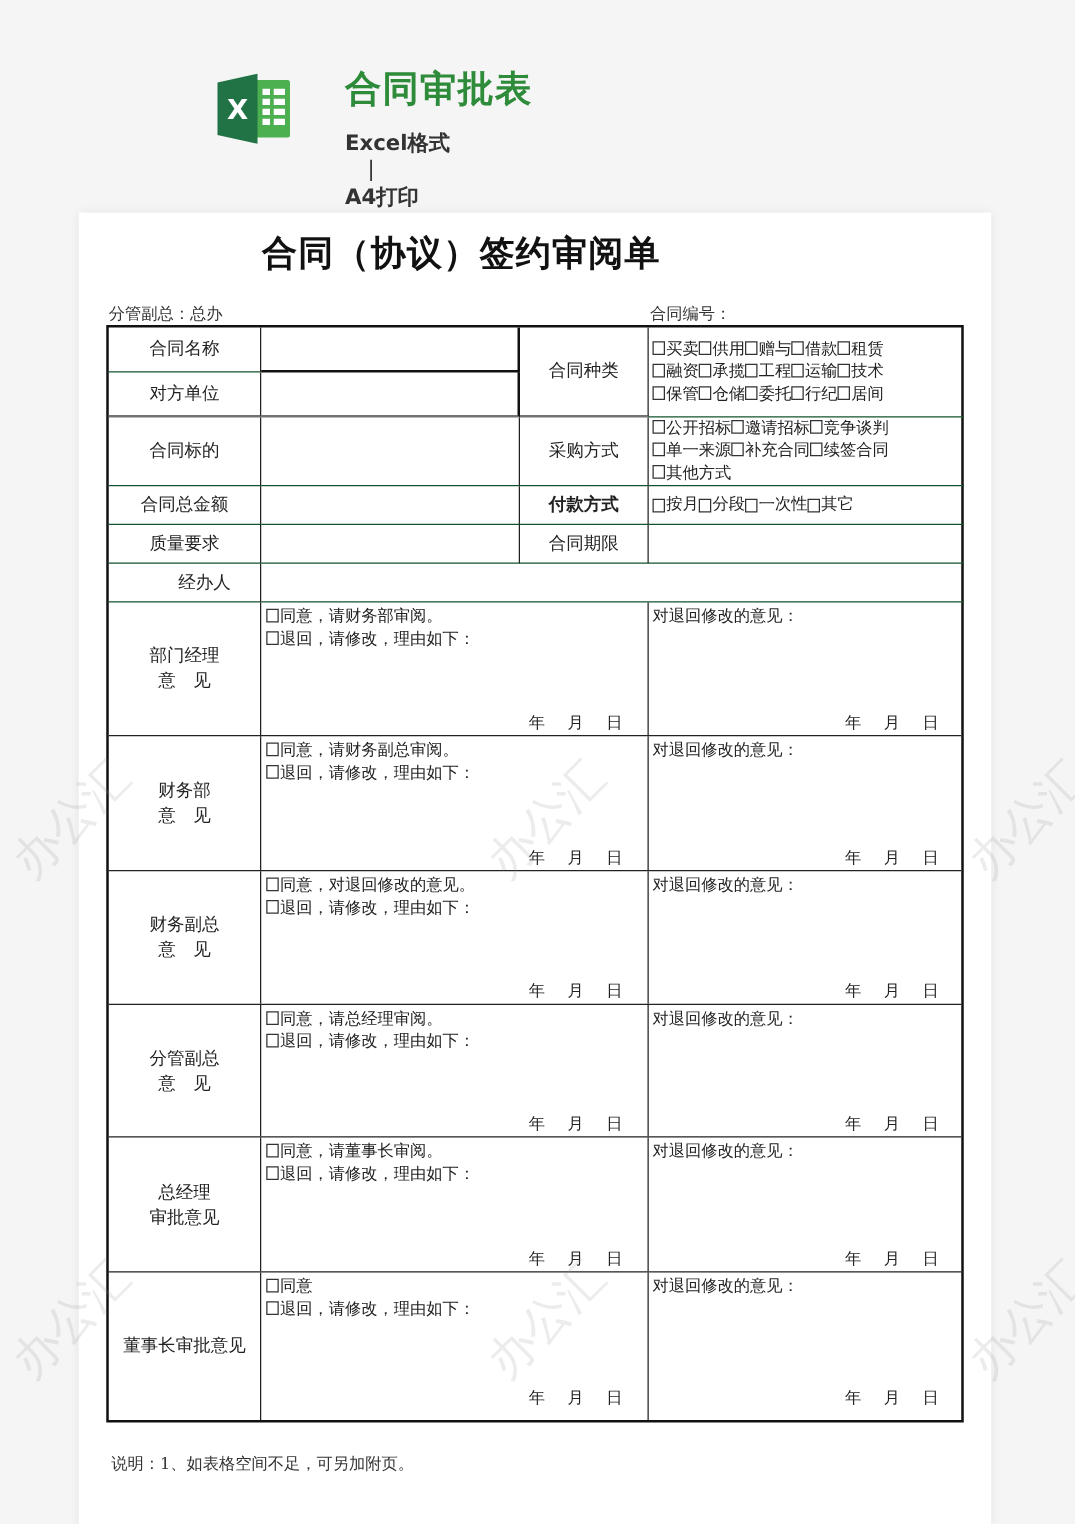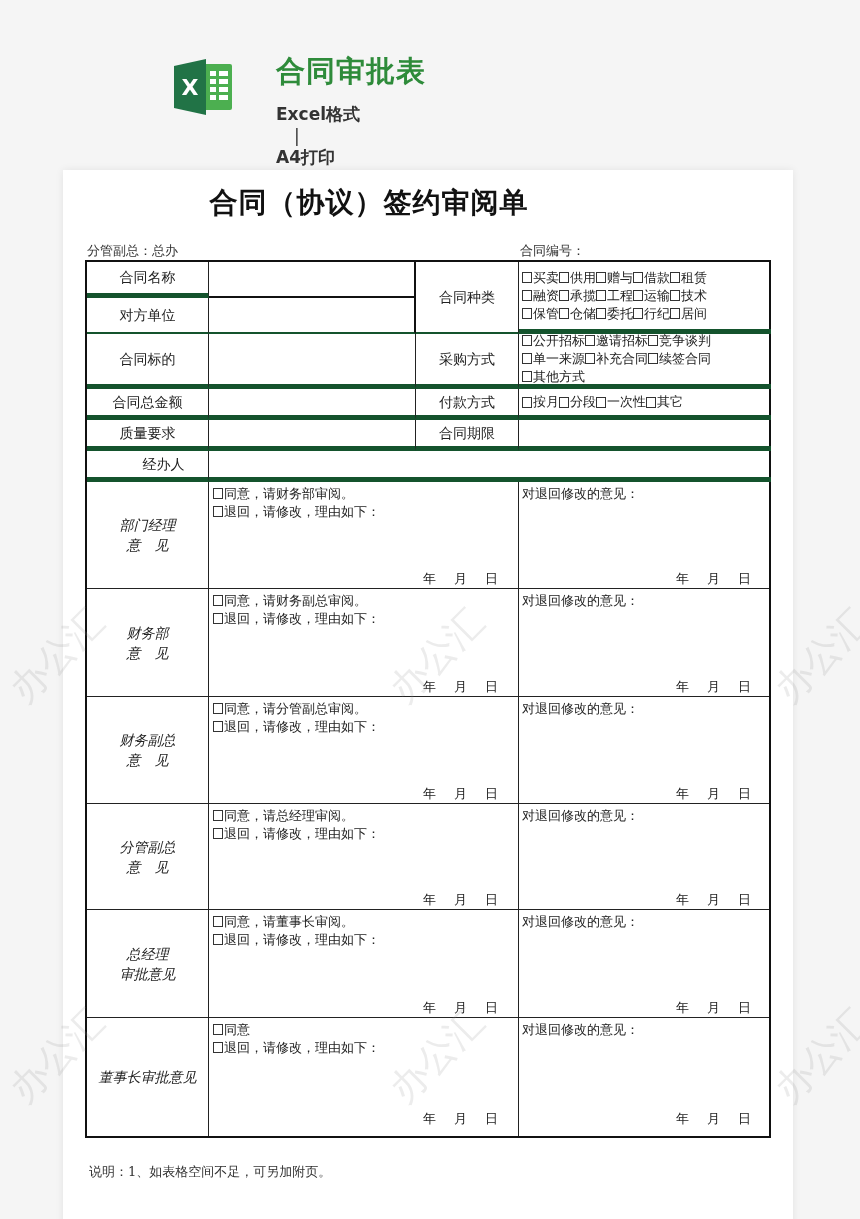--- a/index.html
+++ b/index.html
@@ -48,40 +48,40 @@
     position: absolute; left: 22px; top: 90px; width: 686px;
     border: 2px solid #111;
     font-family: "DejaVu Serif", "Liberation Serif", serif;
     color: #222;
   }
   .grid {
     display: grid;
     grid-template-columns: 122px 207px 103px 252px;
   }
   .cell {
-    border-right: 1px solid #222; border-bottom: 5px solid #14532d;
+    border-right: 1px solid #222; border-bottom: 1px solid #14532d;
     font-size: 14px; display: flex; align-items: center; justify-content: center;
     text-align: center; line-height: 1.3;
   }
   .cell.last-col { border-right: none; }
   .cell.left { justify-content: flex-start; text-align: left; padding-left: 3px; }
-  .cell.thick-b { border-bottom: 2px solid #14532d; }
+  .cell.thick-b { border-bottom: 2px solid #737373; }
   .cell.thick-r { border-right: 2px solid #111; }
   .opts { font-size: 13px; line-height: 18px; flex-direction: column; align-items: flex-start; justify-content: center; padding-left: 3px; }
   .box { display: inline-block; width: 10px; height: 11px; border: 1px solid #333; margin-right: 1px; vertical-align: -1px; }
 
   
   .appr {
     display: grid; grid-template-columns: 122px 310px 252px;
     border-bottom: 1px solid #222;
   }
   .appr.last { border-bottom: none; }
   .appr .label {
     border-right: 1px solid #222; display: flex; flex-direction: column;
-    align-items: center; justify-content: center; font-size: 14px; line-height: 20px; font-style: italic;
+    align-items: center; justify-content: center; font-size: 14px; line-height: 20px;
   }
   .appr .mid { border-right: 1px solid #222; position: relative; padding: 3px 4px; font-size: 13px; line-height: 18px; }
   .appr .rt { position: relative; padding: 3px 3px; font-size: 13px; line-height: 18px; }
   .date { position: absolute; right: 20px; bottom: 0px; font-size: 13px; letter-spacing: 0; white-space: nowrap; }
   .date span { margin-left: 18px; }
 
   .notes {
     position: absolute; left: 26px; top: 992px; font-size: 13px; line-height: 19px; color: #333;
     font-family: "DejaVu Serif", "Liberation Serif", serif;
   }
@@ -158,21 +158,21 @@
           <span class="box"></span><span>单一来源</span><span class="box"></span><span>补充合同</span><span class="box"></span><span>续签合同</span>
         </div>
         <div>
           <span class="box"></span><span>其他方式</span>
         </div>
       </div>
       <div class="cell" style="grid-row:3;grid-column:3;">采购方式</div>
 
       <div class="cell" style="grid-row:4;grid-column:1;">合同总金额</div>
       <div class="cell" style="grid-row:4;grid-column:2;"></div>
-      <div class="cell" style="grid-row:4;grid-column:3;">付款方式</div>
+      <div class="cell" style="grid-row:4;grid-column:3;font-weight:bold;">付款方式</div>
       <div class="cell last-col left" style="grid-row:4;grid-column:4;font-size:13px;">
         <span class="box"></span>
           <span>按月</span>
           <span class="box"></span>
           <span>分段</span>
           <span class="box"></span>
           <span>一次性</span>
           <span class="box"></span>
           <span>其它</span>
       </div>
@@ -217,21 +217,21 @@
         <div class="date"><span>年</span><span>月</span><span>日</span></div>
       </div>
     </div>
 
     <div class="appr" style="height:107px;">
       <div class="label">
           <span>财务副总</span>
           <span>意　见</span>
         </div>
       <div class="mid">
-        <div><span class="box"></span><span>同意，请分管副总审阅。</span></div>
+        <div><span class="box"></span><span>同意，对退回修改的意见。</span></div>
         <div><span class="box"></span><span>退回，请修改，理由如下：</span></div>
         <div class="date"><span>年</span><span>月</span><span>日</span></div>
       </div>
       <div class="rt">
         <div>对退回修改的意见：</div>
         <div class="date"><span>年</span><span>月</span><span>日</span></div>
       </div>
     </div>
 
     <div class="appr" style="height:106px;">

